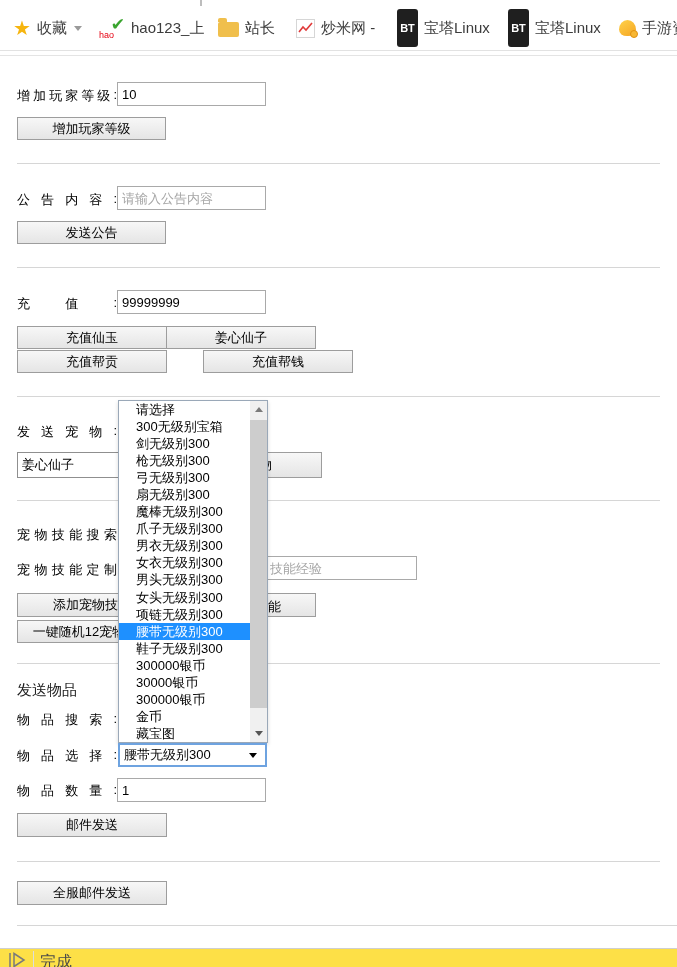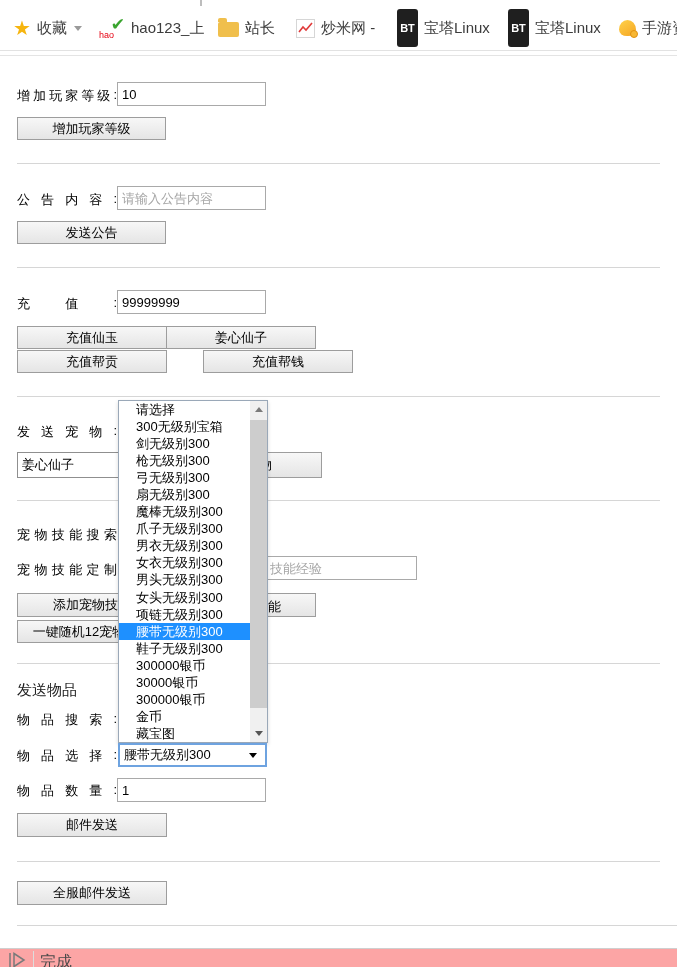--- a/index.html
+++ b/index.html
@@ -70,21 +70,21 @@
   .dd-thumb { position:absolute; left:0; top:19px; width:17px; height:288px; background:#cdcdcd; }
 
   
   #item-select { left:118px; top:743px; width:149px; height:24px; border:2px solid #6ea3e0; z-index:60; }
 
   
   #pet-skill-right-btn span { position:absolute; left:101px; top:4px; }
 
   
   #status-bar { position:absolute; left:0; top:948px; width:677px; height:19px;
-    background:#fca5a5; border-top:1px solid #cfcfcf;text-align:right; }
+    background:#fde047; border-top:1px solid #cfcfcf;text-align:right; }
   #status-bar .divider { position:absolute; left:33px; top:2px; width:1px; height:17px; background:#ddd; }
   #status-text { position:absolute; left:40px; top:3px; font-size:16px; color:#4a4a4a; }
 </style>
 </head>
 <body>
 
 <div id="tab-divider" class="abs"></div>
 
 <div id="bookmarks-bar">
   <div class="bm-item" style="left:13px;">

